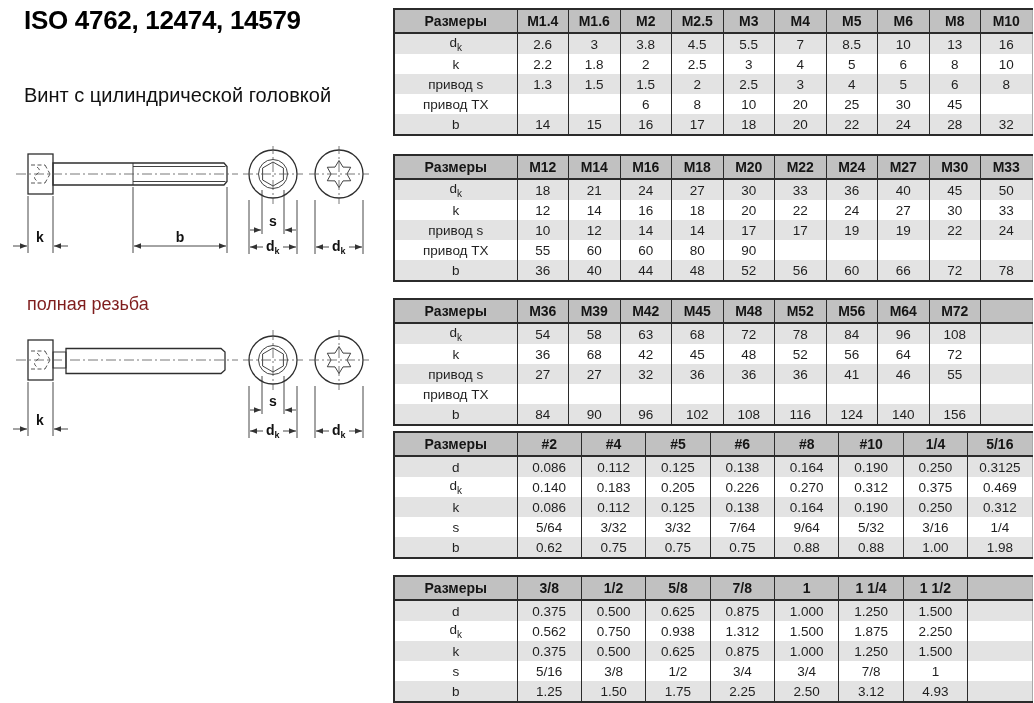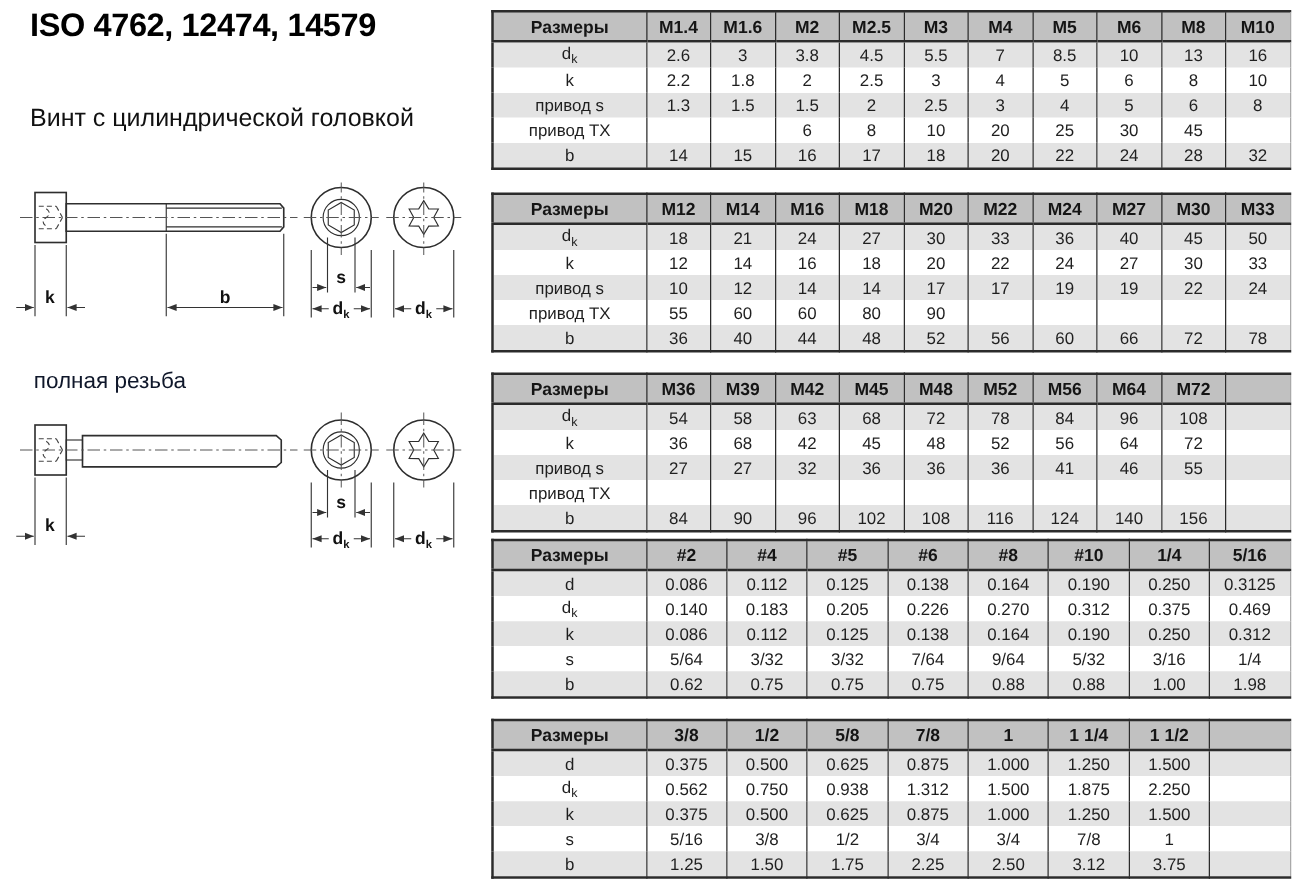--- a/index.html
+++ b/index.html
@@ -11,21 +11,21 @@
     position:absolute;left:24px;top:4px;
     font-size:26px;font-weight:bold;line-height:32px;color:#000;
     letter-spacing:-0.3px;
   }
   .page-subtitle{
     position:absolute;left:24px;top:84px;
     font-size:20px;color:#111;
   }
   .full-thread-label{
     position:absolute;left:27px;top:294px;
-    font-size:18px;color:#0f172a;
+    font-size:18px;color:#7f1d1d;
   }
   .drawing{position:absolute;left:0;}
   .drawing-1{top:146px;width:390px;height:120px;}
   .drawing-2{top:318px;width:390px;height:128px;}
 
   .spec-table{position:absolute;left:393px;width:614px;}
   .spec-table table{
     width:100%;border-collapse:collapse;table-layout:fixed;
     border-top:2px solid #2b2b2b;border-left:2px solid #2b2b2b;
     border-bottom:2px solid #2b2b2b;border-right:1px solid #a9a9a9;
@@ -627,18 +627,18 @@
           <td></td>
         </tr>
         <tr>
           <td>b</td>
           <td>1.25</td>
           <td>1.50</td>
           <td>1.75</td>
           <td>2.25</td>
           <td>2.50</td>
           <td>3.12</td>
-          <td>3.75</td>
+          <td>4.93</td>
           <td></td>
         </tr>
       </tbody>
     </table>
   </div>
 
 </body></html>

